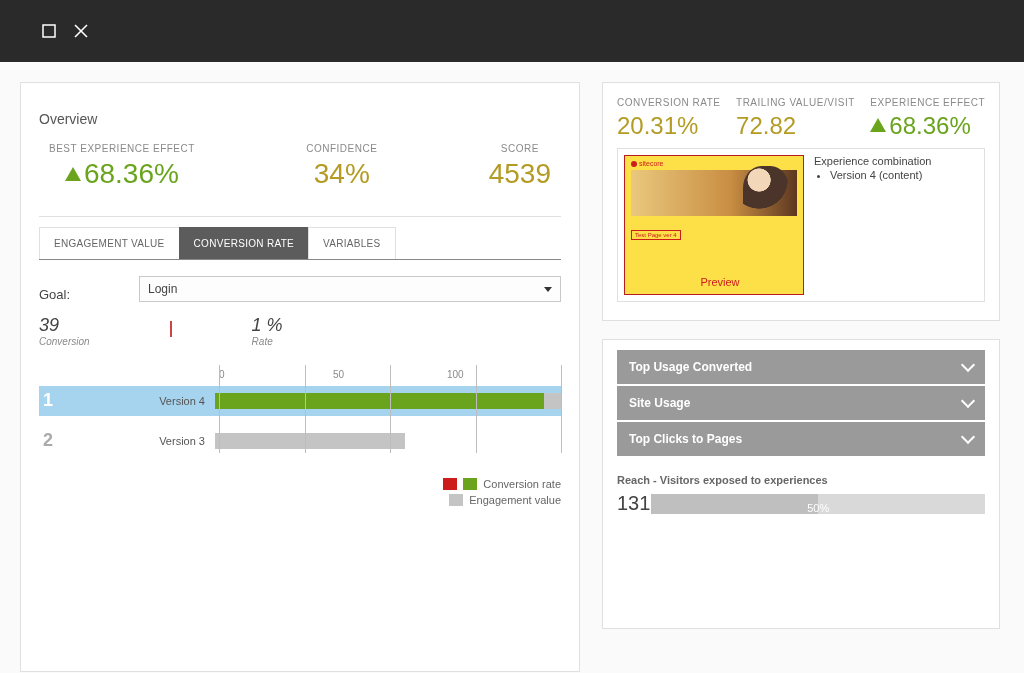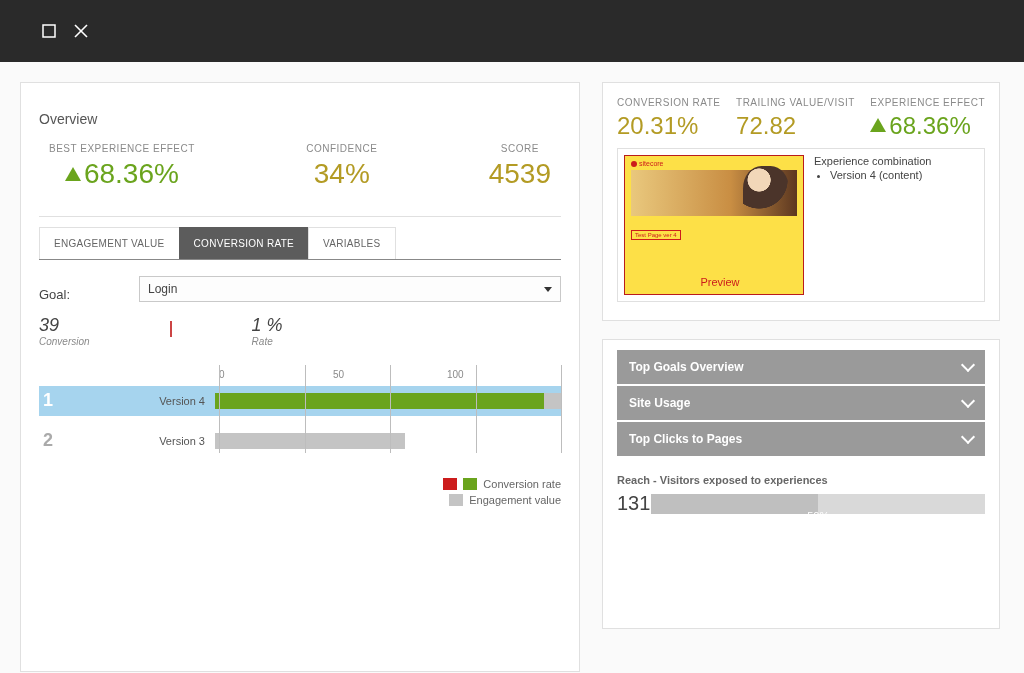--- a/index.html
+++ b/index.html
@@ -327,21 +327,21 @@
     flex: 1;
     height: 20px;
     background: #d9d9d9;
     position: relative;
   }
   .prog .fill {
     position: absolute; left: 0; top: 0; bottom: 0;
     background: #bfbfbf;
   }
   .prog .pct {
-    position: absolute; left: 50%; top: 12px; line-height: 20px;
+    position: absolute; left: 50%; top: 4px; line-height: 20px;
     transform: translateX(-50%);
     color: #fff; font-size: 11px;
   }
 </style>
 </head>
 <body>
 
 <div class="titlebar">
   <div class="win-btn">
     <svg width="14" height="14">
@@ -488,21 +488,21 @@
           <ul>
               <li>Version 4 (content)</li>
             </ul>
         </div>
       </div>
     </div>
 
     <div class="right-bottom">
       <div class="accordion">
         <div class="bar-row">
-          <span>Top Goals Overview</span>
+          <span>Top Usage Converted</span>
           <span class="chev"></span>
         </div>
         <div class="bar-row">
           <span>Site Usage</span>
           <span class="chev"></span>
         </div>
         <div class="bar-row">
           <span>Top Clicks to Pages</span>
           <span class="chev"></span>
         </div>

